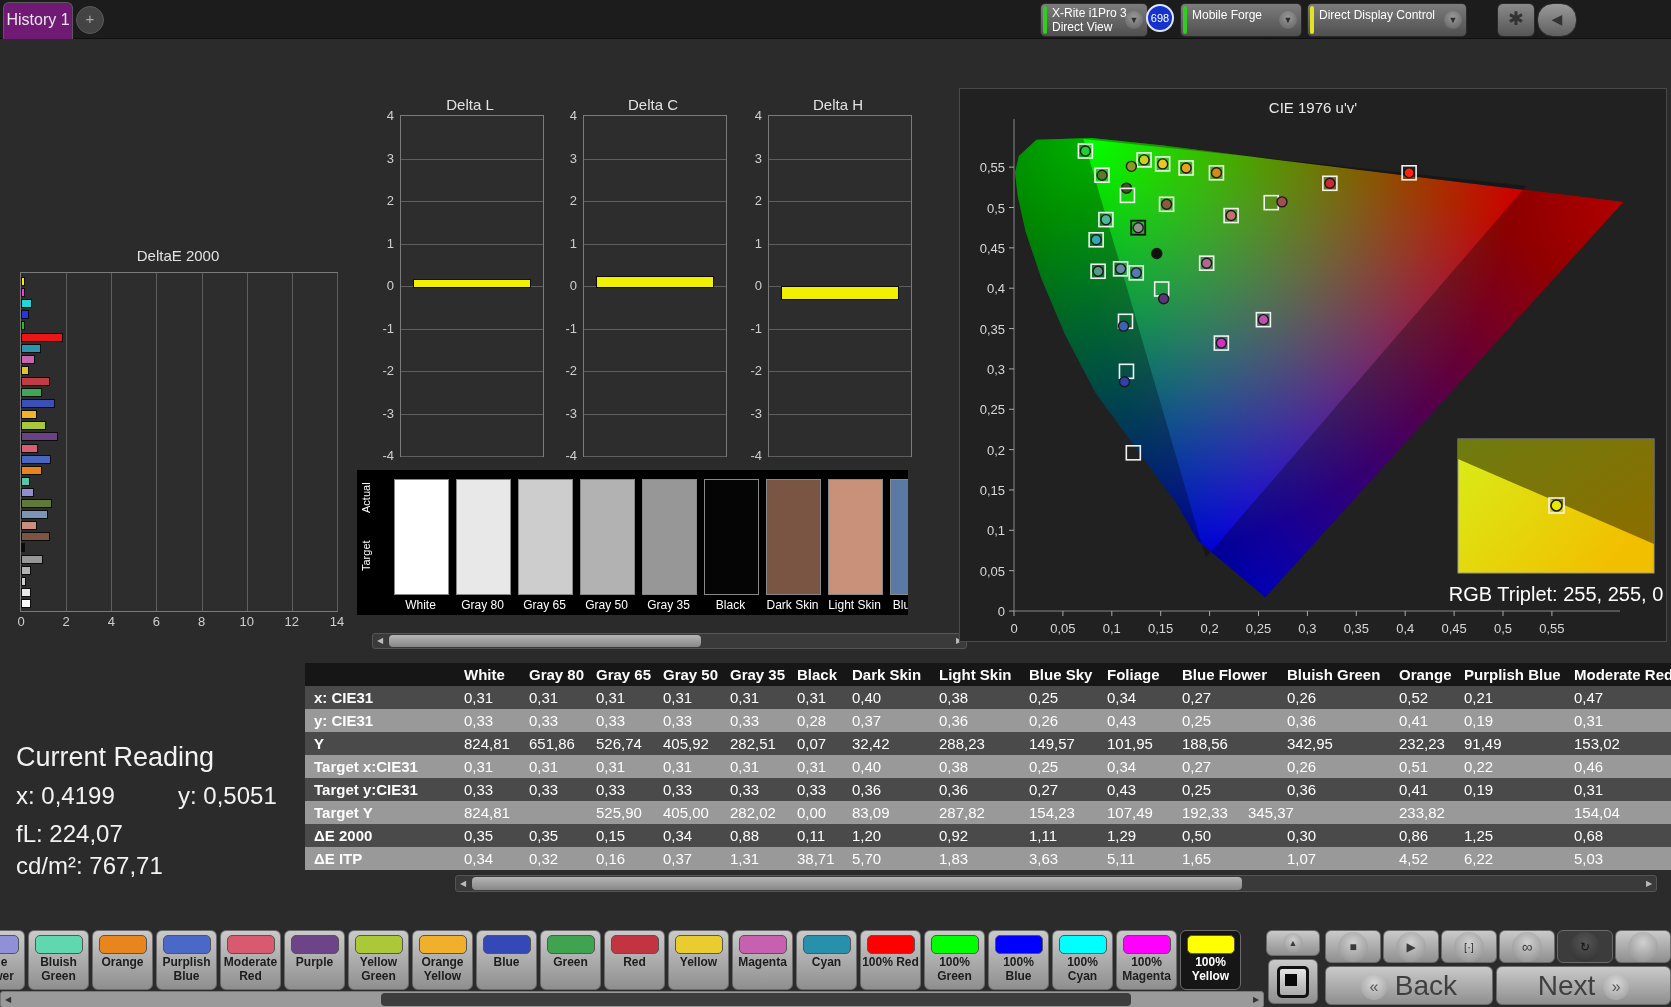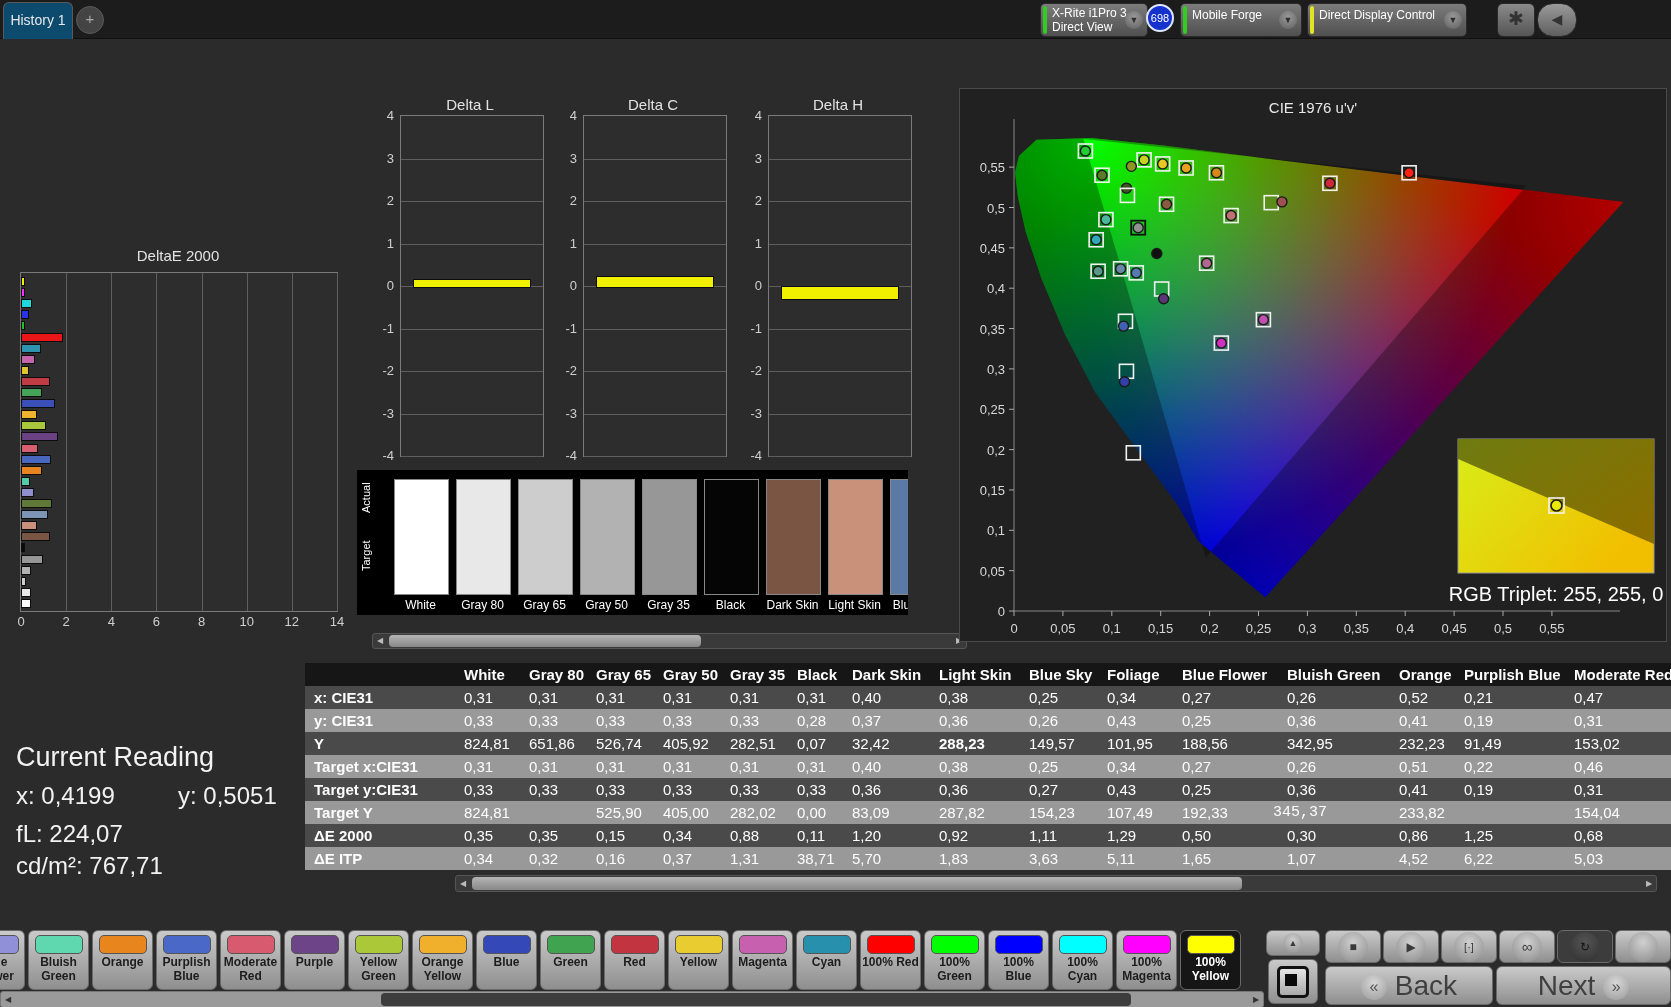--- a/index.html
+++ b/index.html
@@ -1,19 +1,19 @@
 <!DOCTYPE html>
 <html><head>
 <meta charset="utf-8">
 <style>
   html,body{margin:0;padding:0;background:#1a1a1a;font-family:"Liberation Sans",sans-serif;}
   #app{position:relative;width:1671px;height:1007px;background:#2b2b2b;overflow:hidden;color:#eee;}
   
   #topbar{position:absolute;left:0;top:0;width:1671px;height:38px;background:#1c1c1c;border-bottom:1px solid #101010;}
-  #history-tab{position:absolute;left:3px;top:2px;width:68px;height:36px;background:#0c4a6e;border:1px solid #5a5a5a;border-bottom:none;border-radius:6px 6px 0 0;color:#e8e8e8;font-size:14px;line-height:34px;text-align:center;}
+  #history-tab{position:absolute;left:3px;top:2px;width:68px;height:36px;background:#701a75;border:1px solid #5a5a5a;border-bottom:none;border-radius:6px 6px 0 0;color:#e8e8e8;font-size:16px;line-height:34px;text-align:center;}
   #add-tab{position:absolute;left:76px;top:6px;width:26px;height:26px;background:#444;border:1px solid #5a5a5a;border-radius:50%;color:#aaa;font-size:15px;line-height:24px;text-align:center;}
   .meter-widget{position:absolute;top:3px;height:32px;background:linear-gradient(#7c7c7c,#4f4f4f);border:1px solid #2a2a2a;border-radius:5px;color:#fff;}
   .meter-stripe{position:absolute;left:2px;top:2px;bottom:2px;width:4px;border-radius:2px;}
   .meter-text{position:absolute;left:11px;top:2px;font-size:12px;line-height:14px;white-space:nowrap;}
   .meter-text.single{top:4px;}
   .meter-chevron{position:absolute;right:4px;top:7px;width:18px;height:18px;border-radius:50%;background:radial-gradient(circle at 50% 35%,#9a9a9a,#5e5e5e);color:#2d2d2d;font-size:9px;line-height:18px;text-align:center;}
   #meter-badge{position:absolute;left:1146px;top:4px;width:28px;height:28px;border-radius:50%;background:#1533cc;border:2px solid #dfe6ff;box-sizing:border-box;color:#fff;font-size:11px;line-height:24px;text-align:center;}
   #gear-button{position:absolute;left:1497px;top:3px;width:36px;height:32px;background:linear-gradient(#8a8a8a,#555);border:1px solid #2a2a2a;border-radius:6px;color:#333;font-size:19px;line-height:30px;text-align:center;}
   #collapse-button{position:absolute;left:1537px;top:3px;width:38px;height:32px;background:linear-gradient(#9a9a9a,#5f5f5f);border:1px solid #2a2a2a;border-radius:16px;color:#333;font-size:14px;line-height:30px;text-align:center;}
   
@@ -458,21 +458,21 @@
       </div>
       <div class="t-row t-odd" style="top: 69px; background: rgb(74, 74, 74);">
         <div class="t-cell t-label" style="left: 0px; width: 150px;">Y</div>
         <div class="t-cell" style="left: 150px; width: 65px;">824,81</div>
         <div class="t-cell" style="left: 215px; width: 67px;">651,86</div>
         <div class="t-cell" style="left: 282px; width: 67px;">526,74</div>
         <div class="t-cell" style="left: 349px; width: 67px;">405,92</div>
         <div class="t-cell" style="left: 416px; width: 67px;">282,51</div>
         <div class="t-cell" style="left: 483px; width: 55px;">0,07</div>
         <div class="t-cell" style="left: 538px; width: 87px;">32,42</div>
-        <div class="t-cell" style="left: 625px; width: 90px; font-weight: bold;">288,23</div>
+        <div class="t-cell" style="left: 625px; width: 90px;">288,23</div>
         <div class="t-cell" style="left: 715px; width: 78px;">149,57</div>
         <div class="t-cell" style="left: 793px; width: 75px;">101,95</div>
         <div class="t-cell" style="left: 868px; width: 105px;">188,56</div>
         <div class="t-cell" style="left: 973px; width: 112px;">342,95</div>
         <div class="t-cell" style="left: 1085px; width: 65px;">232,23</div>
         <div class="t-cell" style="left: 1150px; width: 110px;">91,49</div>
         <div class="t-cell" style="left: 1260px; width: 250px;">153,02</div>
       </div>
       <div class="t-row t-even" style="top: 92px; background: rgb(153, 153, 153);">
         <div class="t-cell t-label" style="left: 0px; width: 150px;">Target x:CIE31</div>
@@ -516,21 +516,21 @@
         <div class="t-cell" style="left: 215px; width: 67px; margin-top: 37px;">652,67</div>
         <div class="t-cell" style="left: 282px; width: 67px;">525,90</div>
         <div class="t-cell" style="left: 349px; width: 67px;">405,00</div>
         <div class="t-cell" style="left: 416px; width: 67px;">282,02</div>
         <div class="t-cell" style="left: 483px; width: 55px;">0,00</div>
         <div class="t-cell" style="left: 538px; width: 87px;">83,09</div>
         <div class="t-cell" style="left: 625px; width: 90px;">287,82</div>
         <div class="t-cell" style="left: 715px; width: 78px;">154,23</div>
         <div class="t-cell" style="left: 793px; width: 75px;">107,49</div>
         <div class="t-cell" style="left: 868px; width: 105px;">192,33</div>
-        <div class="t-cell" style="left: 959px; width: 112px; font-family: Liberation Mono, monospace;">345,37</div>
+        <div class="t-cell" style="left: 934px; width: 112px;">345,37</div>
         <div class="t-cell" style="left: 1085px; width: 65px;">233,82</div>
         <div class="t-cell" style="left: 1150px; width: 110px; margin-top: 47px;">96,95</div>
         <div class="t-cell" style="left: 1260px; width: 250px;">154,04</div>
       </div>
       <div class="t-row t-odd" style="top: 161px; background: rgb(74, 74, 74);">
         <div class="t-cell t-label" style="left: 0px; width: 150px;">ΔE 2000</div>
         <div class="t-cell" style="left: 150px; width: 65px;">0,35</div>
         <div class="t-cell" style="left: 215px; width: 67px;">0,35</div>
         <div class="t-cell" style="left: 282px; width: 67px;">0,15</div>
         <div class="t-cell" style="left: 349px; width: 67px;">0,34</div>

